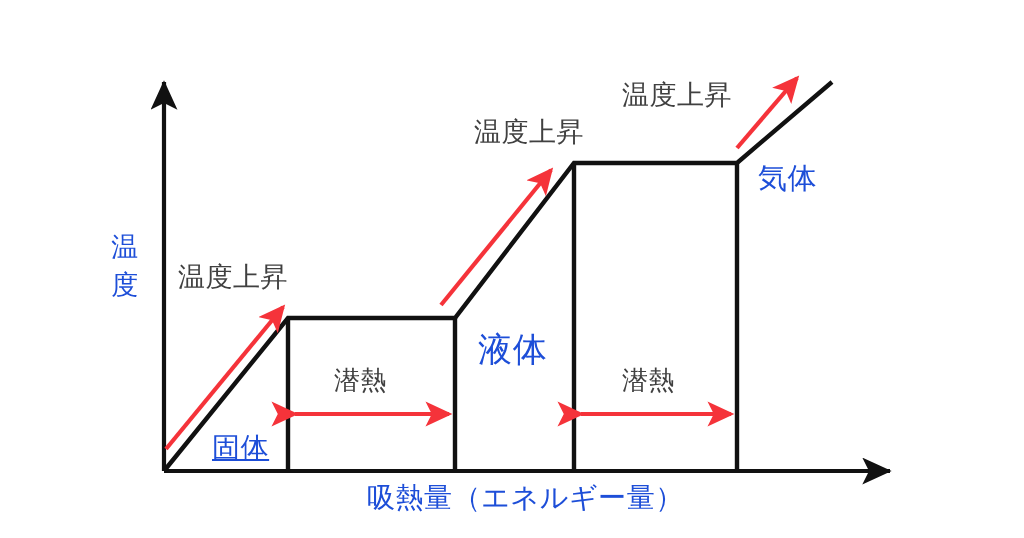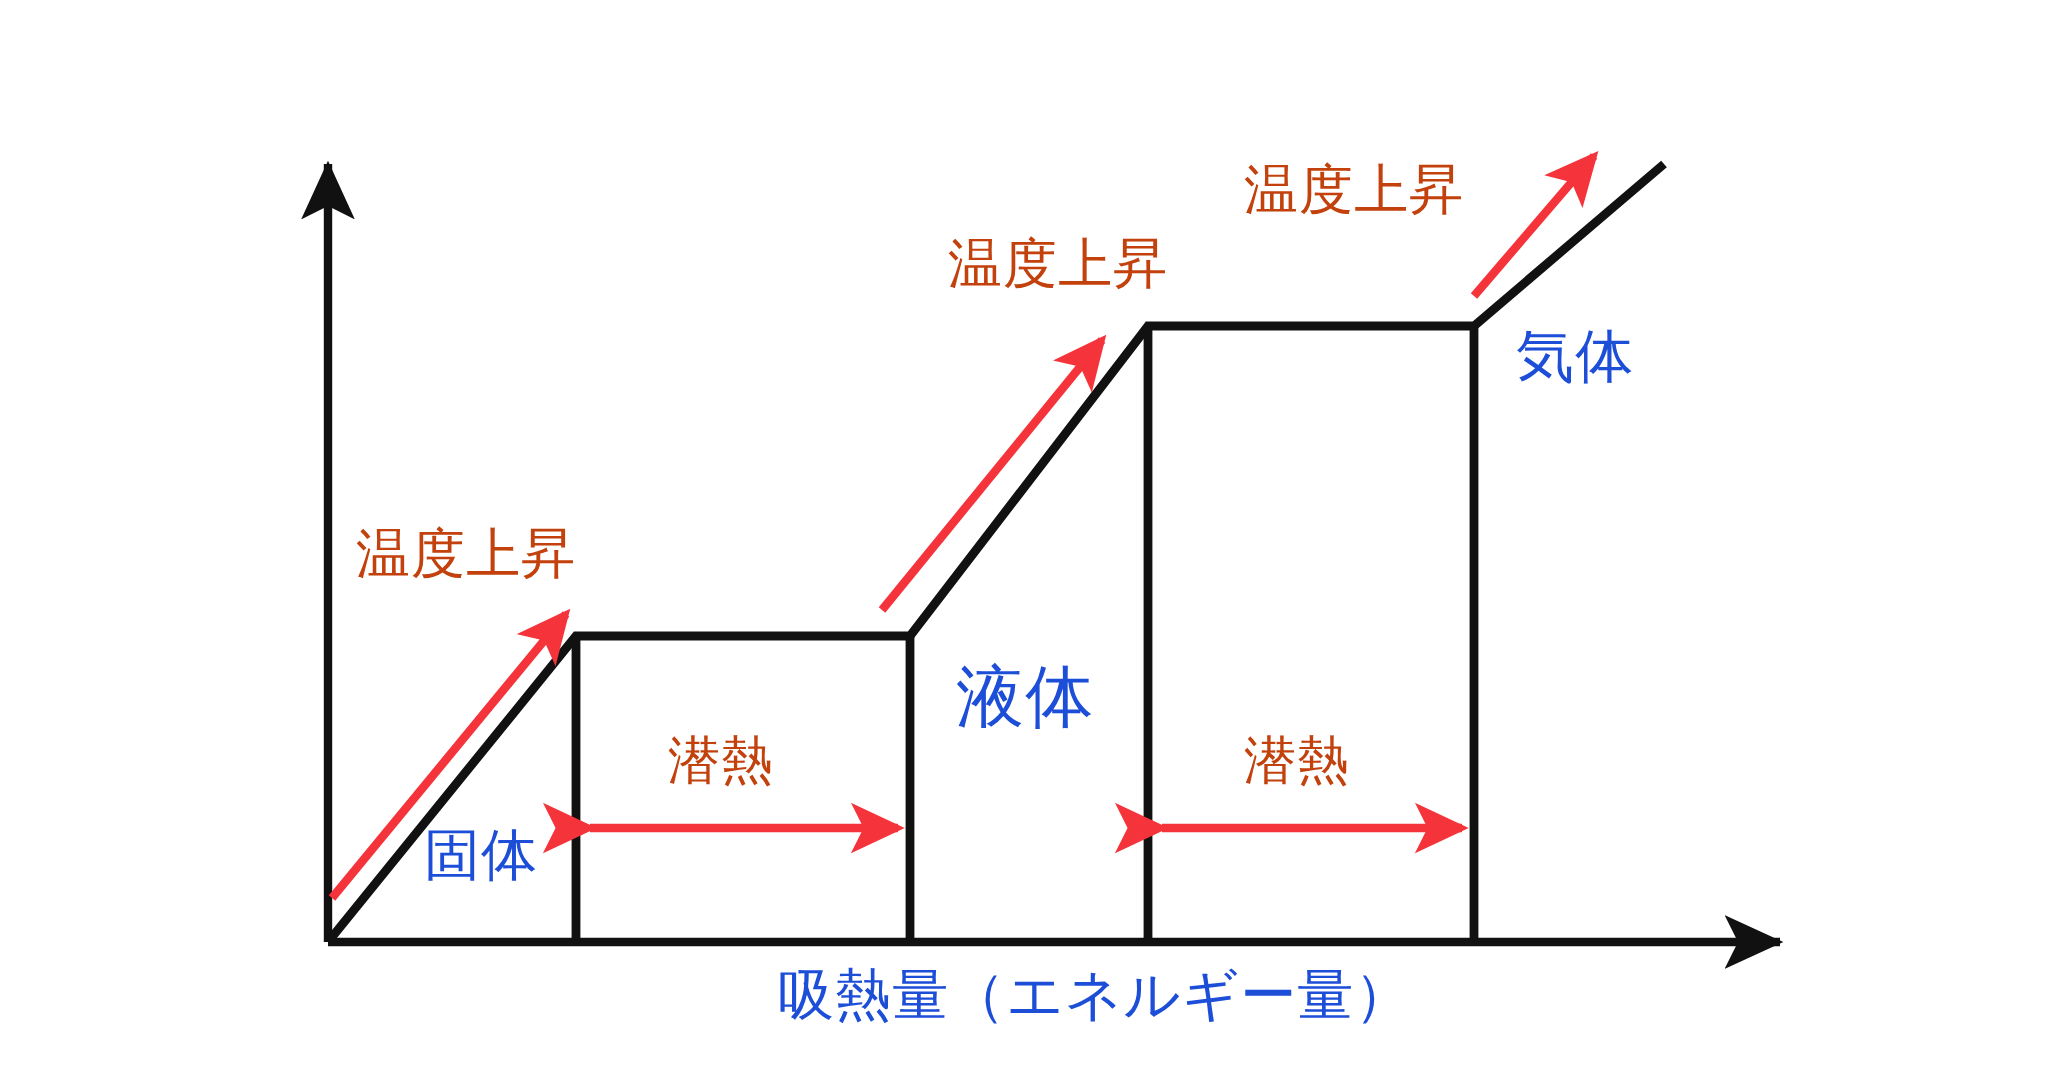--- a/index.html
+++ b/index.html
@@ -30,41 +30,41 @@
   .lbl {
     position: absolute;
     white-space: nowrap;
     line-height: 1.12;
     letter-spacing: 0.02em;
   }
   .lbl-black {
     color: #1d4ed8;
   }
   .lbl-red {
-    color: #c2410c;
-    font-family: Liberation Serif, serif;
+    color: #404040;
   }
   .axis-y-label {
     left: 108px;
     top: 228px;
     font-size: 27px;
     width: 34px;
     text-align: center;
     line-height: 1.42;
     white-space: normal;
   }
   .axis-x-label {
-    left: 389px;
+    left: 367px;
     top: 482px;
     font-size: 28px;
   }
   .phase-solid {
     left: 212px;
-    top: 412px;
+    top: 432px;
     font-size: 28px;
+    text-decoration: underline;
   }
   .phase-liquid {
     left: 478px;
     top: 330px;
     font-size: 34px;
   }
   .phase-gas {
     left: 758px;
     top: 162px;
     font-size: 29px;
@@ -144,20 +144,21 @@
 
     <g>
       <line x1="295" y1="414" x2="449" y2="414" stroke="#f5333a" stroke-width="4.2" marker-start="url(#arrow-red-start)" marker-end="url(#arrow-red-end)"></line>
     </g>
 
     <g>
       <line x1="581" y1="414" x2="731" y2="414" stroke="#f5333a" stroke-width="4.2" marker-start="url(#arrow-red-start)" marker-end="url(#arrow-red-end)"></line>
     </g>
   </svg>
 
+  <div class="lbl lbl-black axis-y-label">温度</div>
 
   <div class="lbl lbl-black axis-x-label">吸熱量（エネルギー量）</div>
 
   <div class="lbl lbl-black phase-solid">固体</div>
 
   <div class="lbl lbl-black phase-liquid">液体</div>
 
   <div class="lbl lbl-black phase-gas">気体</div>
 
   <div class="lbl lbl-red rise-1">温度上昇</div>

